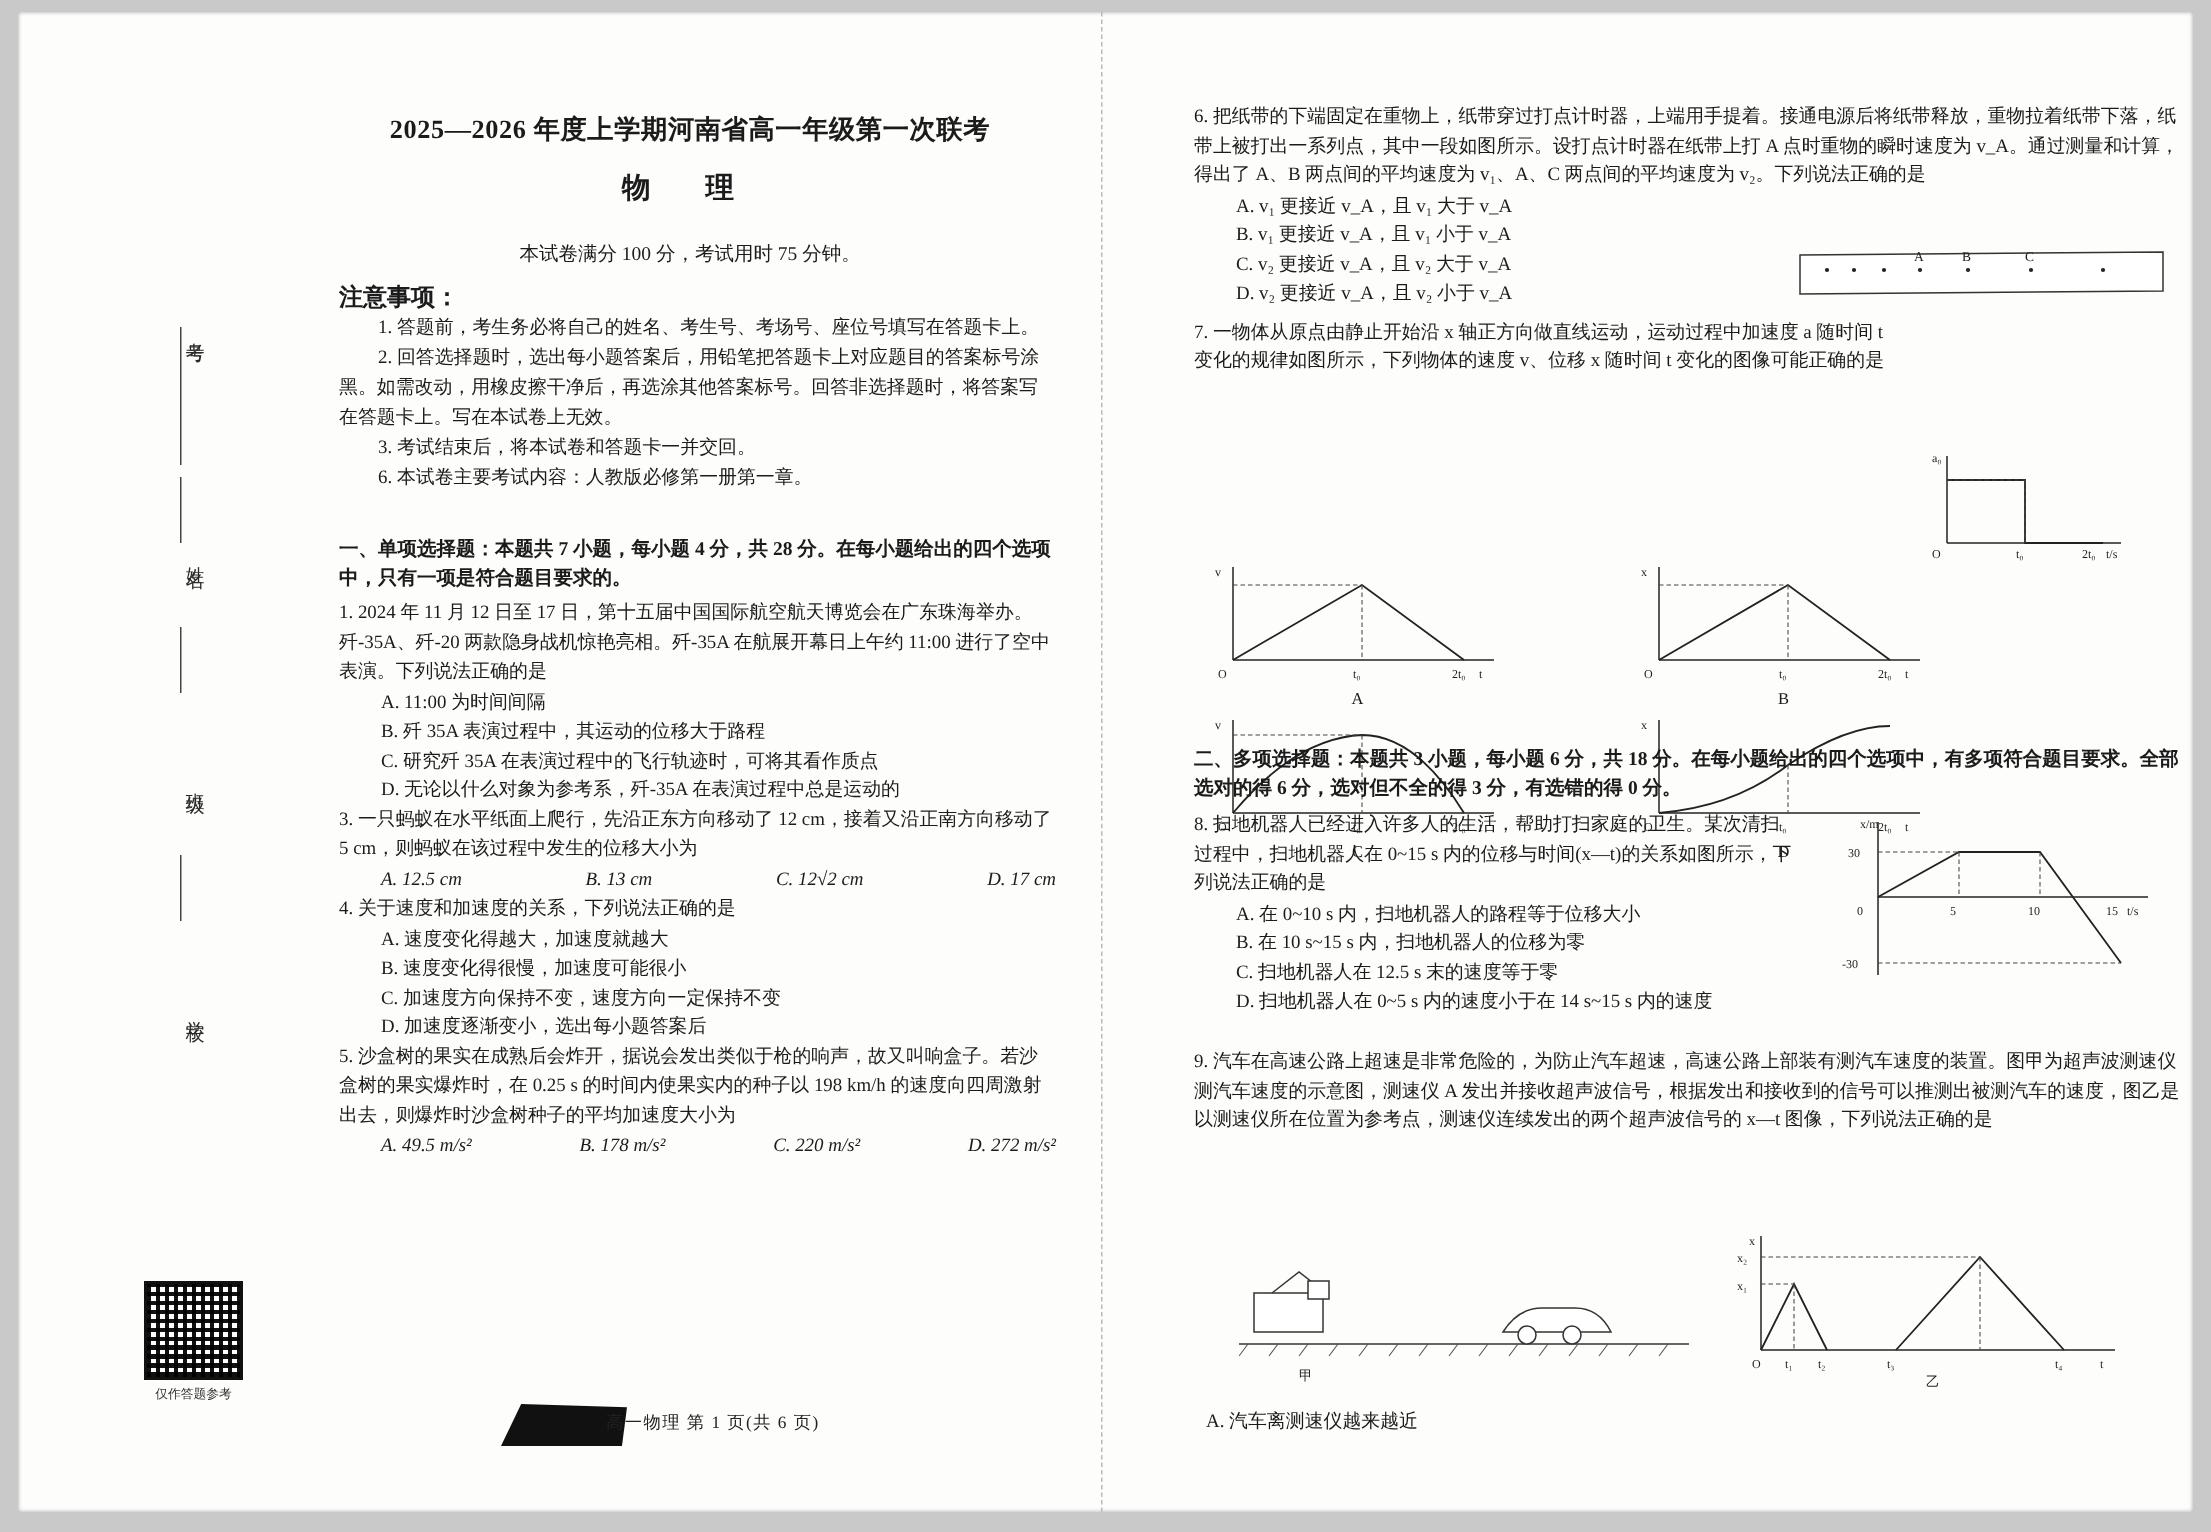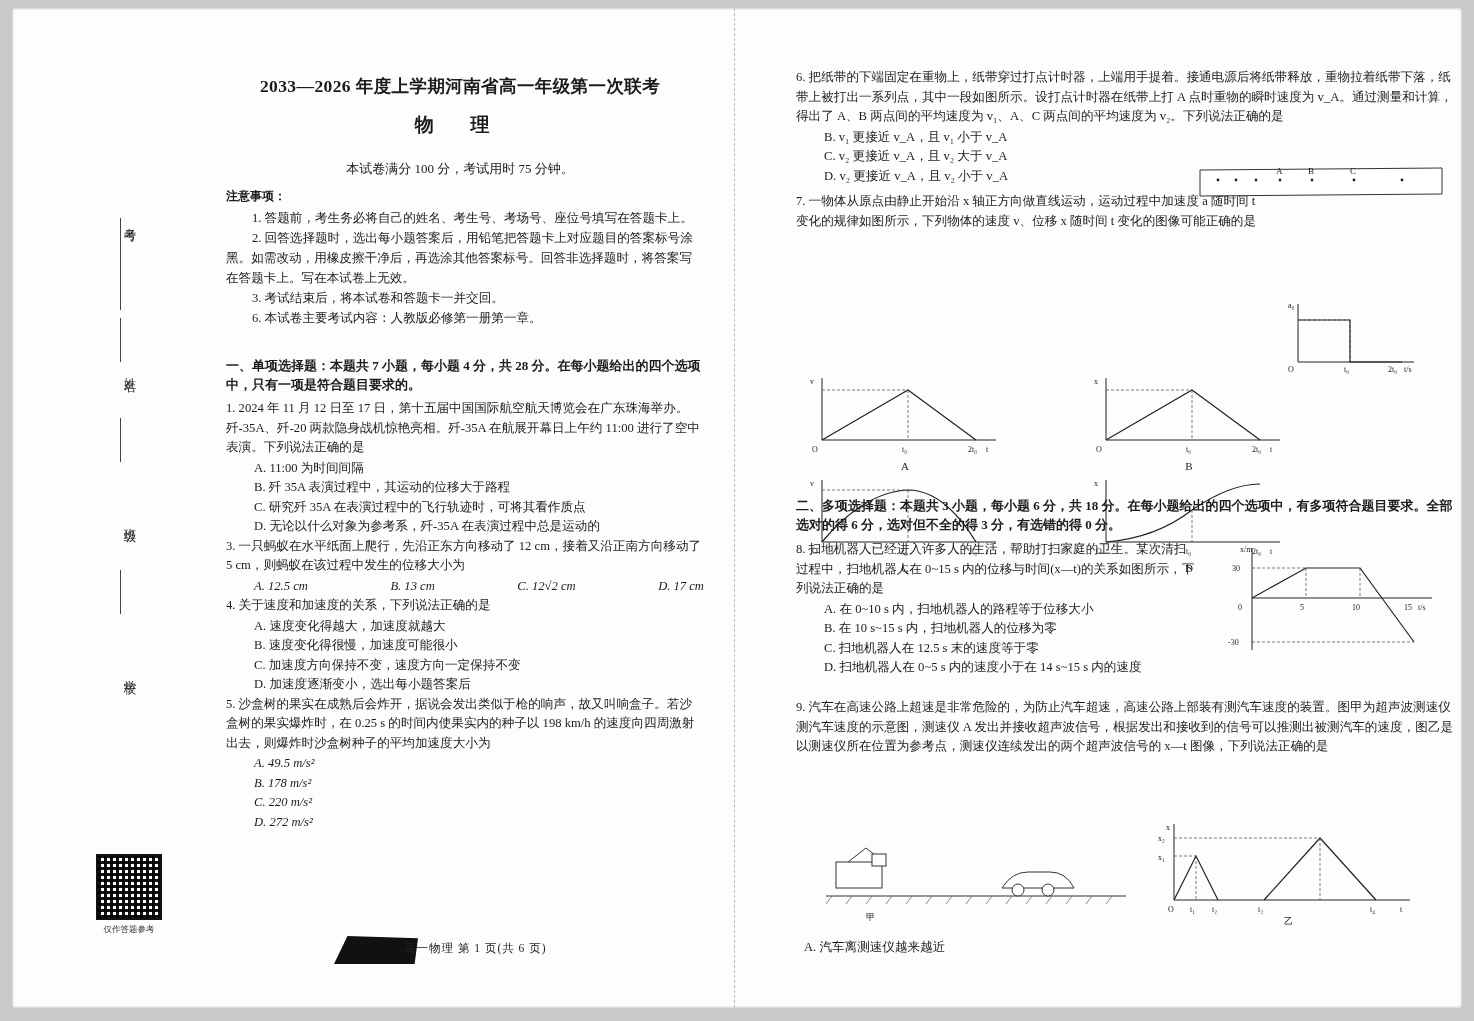--- a/index.html
+++ b/index.html
@@ -34,21 +34,21 @@
     font-size:17.5px;font-weight:bold;letter-spacing:.4px;
   }
   .doc-subject{
     position:absolute;left:186px;top:104px;width:480px;text-align:center;
     font-size:19px;font-weight:bold;letter-spacing:16px;
   }
   .doc-score{
     position:absolute;left:186px;top:152px;width:480px;text-align:center;
     font-size:13px;
   }
-  .notice-h{position:absolute;left:192px;top:180px;font-size:12px;font-weight:bold;}
+  .notice-h{position:absolute;left:192px;top:180px;font-size:16px;font-weight:bold;}
   .notice{position:absolute;left:192px;top:200px;width:470px;font-size:12.6px;line-height:20px;}
   .notice p{margin:0;text-indent:26px;}
 
   .sec-h{font-size:13px;font-weight:bold;line-height:19px;}
   .qblock{font-size:12.6px;line-height:19.5px;}
   .qblock .q{margin:0 0 1px 0;text-indent:0;}
   .opts{padding-left:28px;}
   .opt-row{display:flex;font-style:italic;}
   .opt-row>span{display:inline-block;}
 
@@ -97,21 +97,21 @@
       <div class="vline" style="top:0;height:92px;"></div>
       <div class="vbox" style="top:0;">考号</div>
       <div class="vline" style="top:100px;height:44px;"></div>
       <div class="vbox" style="top:150px;">姓名</div>
       <div class="vline" style="top:200px;height:44px;"></div>
       <div class="vbox" style="top:300px;">班级</div>
       <div class="vline" style="top:352px;height:44px;"></div>
       <div class="vbox" style="top:452px;">学校</div>
     </div>
 
-    <div class="doc-title">2033—2026 年度上学期河南省高一年级第一次联考</div>
+    <div class="doc-title">2025—2026 年度上学期河南省高一年级第一次联考</div>
     <div class="doc-subject">物  理</div>
     <div class="doc-score">本试卷满分 100 分，考试用时 75 分钟。</div>
     <div class="notice-h">注意事项：</div>
     <div class="notice">
       <p>1. 答题前，考生务必将自己的姓名、考生号、考场号、座位号填写在答题卡上。</p>
       <p>2. 回答选择题时，选出每小题答案后，用铅笔把答题卡上对应题目的答案标号涂黑。如需改动，用橡皮擦干净后，再选涂其他答案标号。回答非选择题时，将答案写在答题卡上。写在本试卷上无效。</p>
       <p>3. 考试结束后，将本试卷和答题卡一并交回。</p>
       <p>6. 本试卷主要考试内容：人教版必修第一册第一章。</p>
     </div>
 
@@ -148,21 +148,21 @@
           <div>A. 速度变化得越大，加速度就越大</div>
           <div>B. 速度变化得很慢，加速度可能很小</div>
           <div>C. 加速度方向保持不变，速度方向一定保持不变</div>
           <div>D. 加速度逐渐变小，选出每小题答案后</div>
         </div>
       </div>
 
       <div class="qblock">
         <div class="q"><span>5.</span>
           <span>沙盒树的果实在成熟后会炸开，据说会发出类似于枪的响声，故又叫响盒子。若沙盒树的果实爆炸时，在 0.25 s 的时间内使果实内的种子以 198 km/h 的速度向四周激射出去，则爆炸时沙盒树种子的平均加速度大小为</span></div>
-        <div class="opts opt-row" style="justify-content:space-between;flex-direction:column;">
+        <div class="opts opt-row" style="justify-content:space-between;">
           <span>A. 49.5 m/s²</span>
           <span>B. 178 m/s²</span>
           <span>C. 220 m/s²</span>
           <span>D. 272 m/s²</span>
         </div>
       </div>
     </div>
 
     <div class="qr"></div>
     <div class="qr-cap">仅作答题参考</div>
@@ -173,20 +173,21 @@
 
   <div class="page page-right">
     <div class="right-body">
 
       <div class="qblock">
         <div class="q" style="padding-right:0;">
           <span>6.</span>
           <span>把纸带的下端固定在重物上，纸带穿过打点计时器，上端用手提着。接通电源后将纸带释放，重物拉着纸带下落，纸带上被打出一系列点，其中一段如图所示。设打点计时器在纸带上打 A 点时重物的瞬时速度为 v_A。通过测量和计算，得出了 A、B 两点间的平均速度为 v₁、A、C 两点间的平均速度为 v₂。下列说法正确的是</span>
         </div>
         <div class="opts" style="width:360px;">
+          <div>A. v₁ 更接近 v_A，且 v₁ 大于 v_A</div>
           <div>B. v₁ 更接近 v_A，且 v₁ 小于 v_A</div>
           <div>C. v₂ 更接近 v_A，且 v₂ 大于 v_A</div>
           <div>D. v₂ 更接近 v_A，且 v₂ 小于 v_A</div>
         </div>
       </div>
 
       <div class="fig" style="left:400px;top:92px;">
         <svg width="250" height="42" viewBox="0 0 250 42">
           <path d="M4 10 L246 8 L246 34 L4 36 Z" fill="#fff" stroke="#333" stroke-width="1"></path>
           <g fill="#222">

